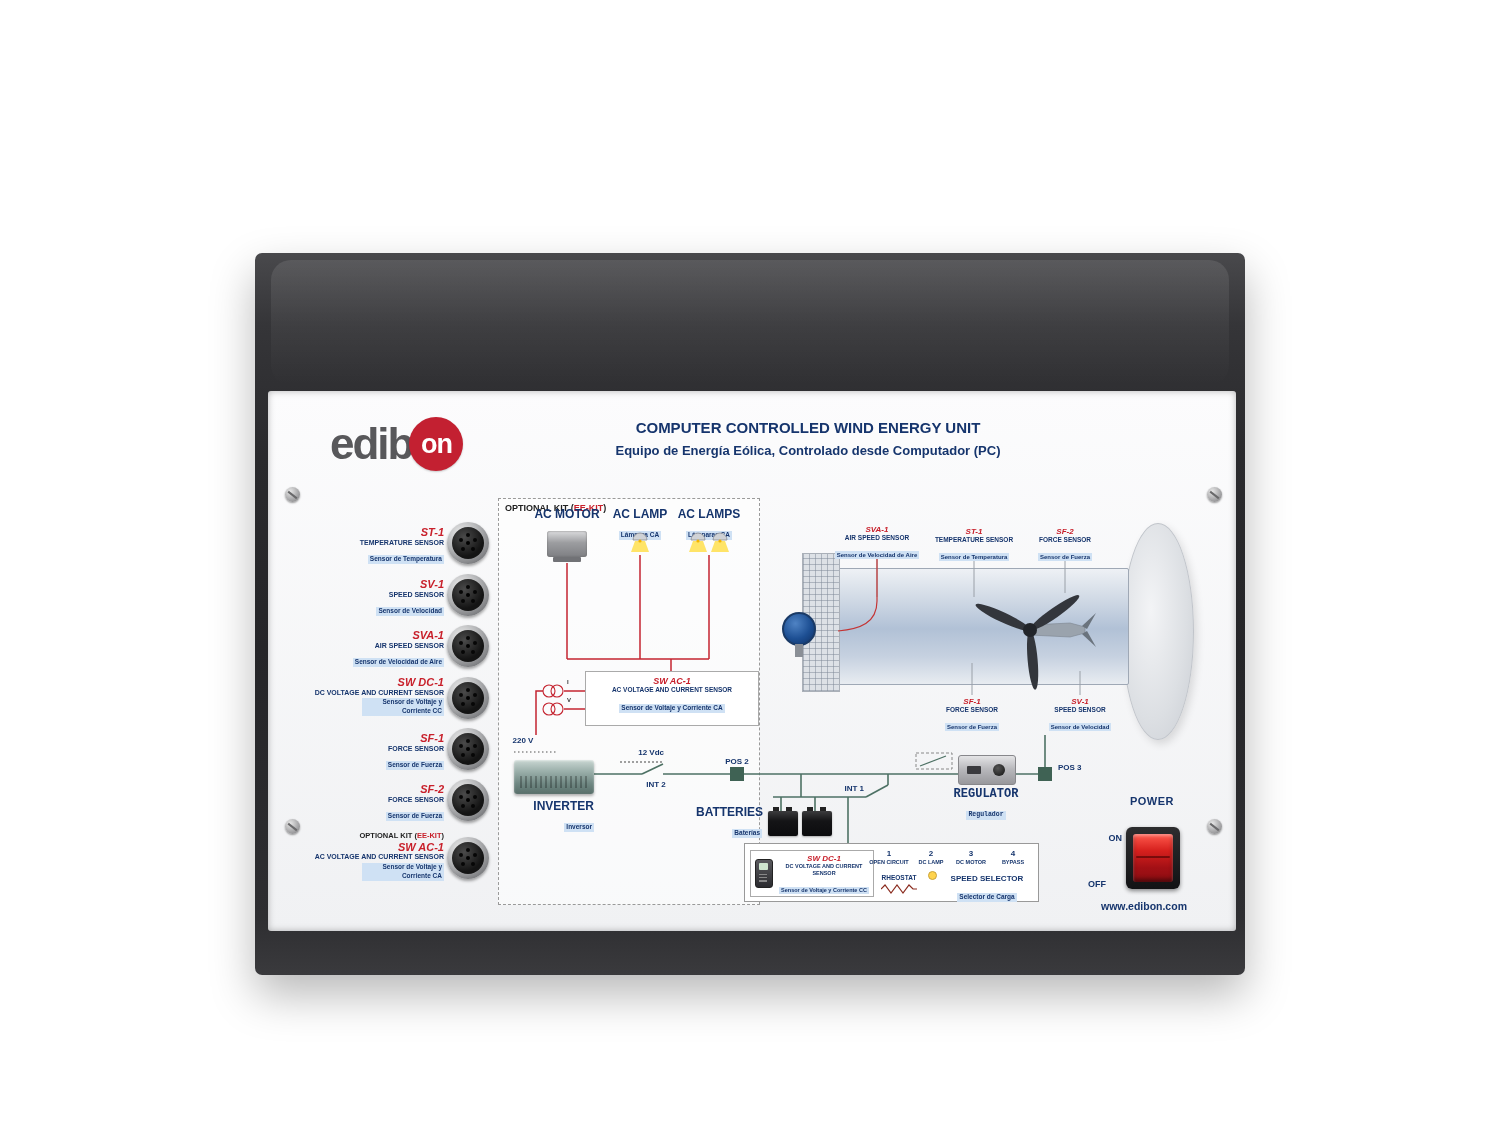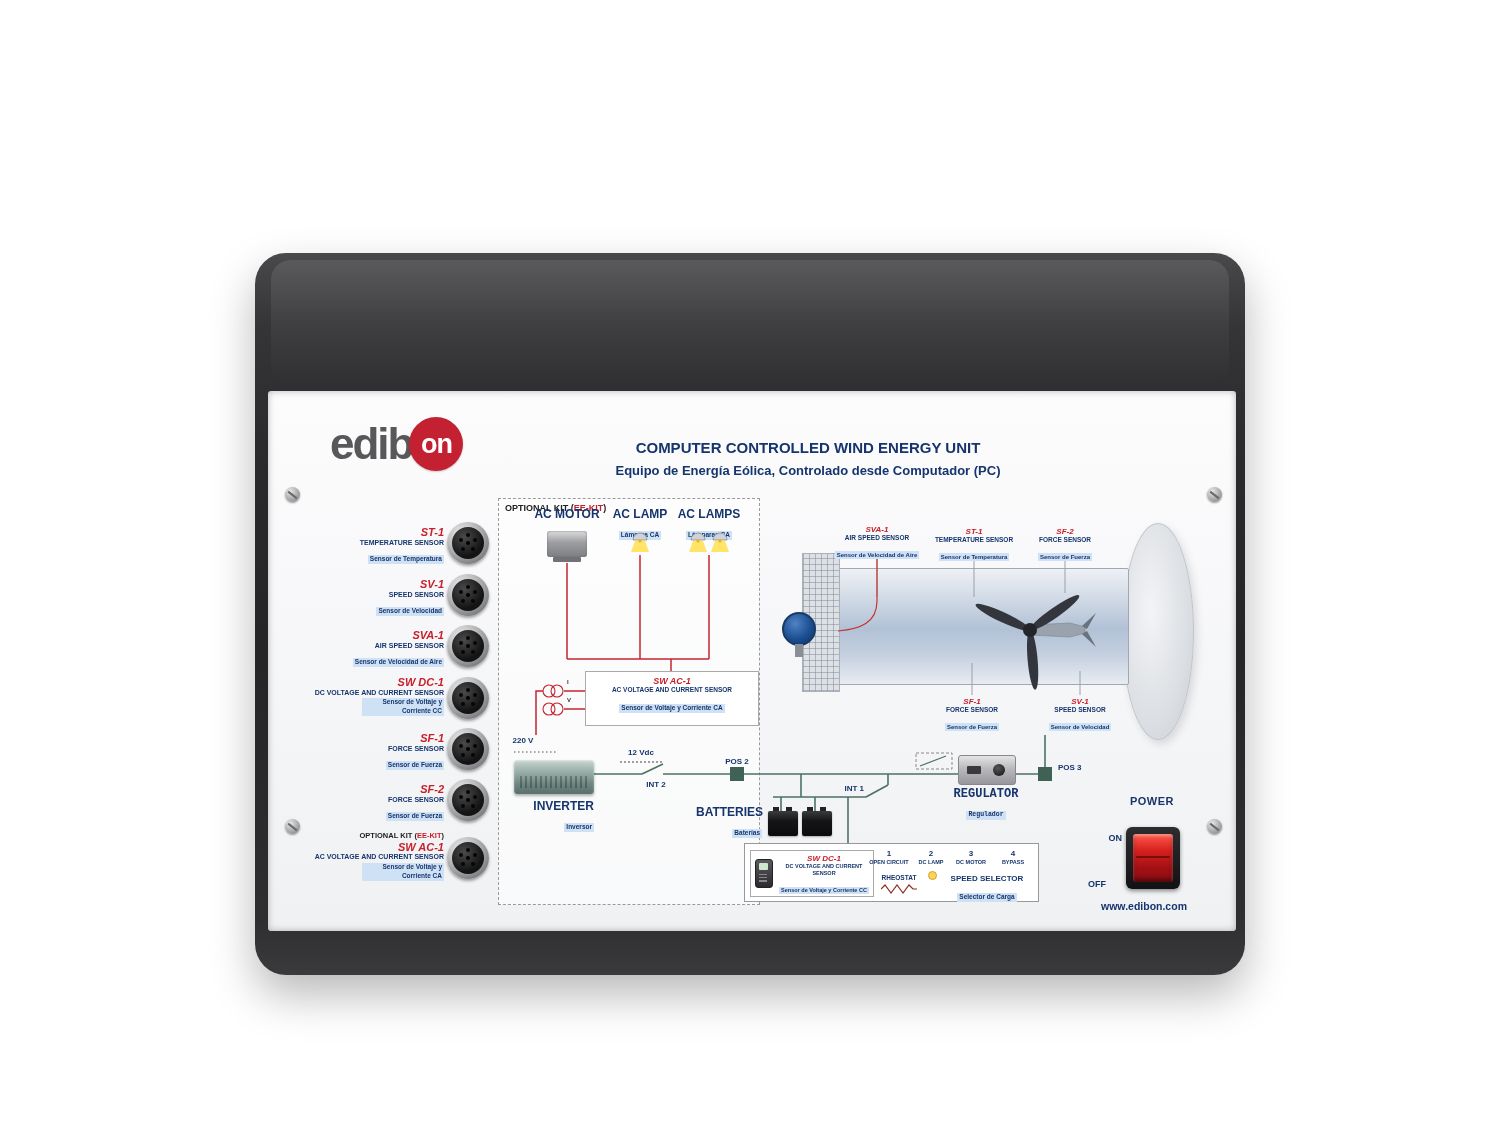--- a/index.html
+++ b/index.html
@@ -1,38 +1,38 @@
 <!DOCTYPE html>
 <html><head>
 <meta charset="utf-8">
 <style>
   html,body{margin:0;padding:0;background:#fff;font-family:"Liberation Sans",sans-serif;}
   #stage{position:relative;width:1500px;height:1125px;background:#fff;overflow:hidden;}
   .abs{position:absolute;}
 
   
-  #box{position:absolute;left:255px;top:253px;width:990px;height:722px;border-radius:31px;
+  #box{position:absolute;left:255px;top:253px;width:990px;height:722px;border-radius:7px;
        background:linear-gradient(180deg,#49494c 0%,#353538 10%,#2a2a2d 28%,#252528 55%,#2e2e31 92%,#3a3a3d 100%);
        box-shadow:0 20px 45px rgba(0,0,0,.28);}
   #box::before{content:'';position:absolute;left:16px;right:16px;top:7px;height:125px;border-radius:20px;
        background:linear-gradient(180deg,rgba(255,255,255,.10),rgba(255,255,255,0));}
   #panel{position:absolute;left:13px;top:138px;width:968px;height:540px;border-radius:3px;
        background:linear-gradient(180deg,#fcfcfd,#f0f1f3);box-shadow:inset 0 0 7px rgba(0,0,0,.28);}
 
   .screw{position:absolute;width:15px;height:15px;border-radius:50%;
        background:radial-gradient(circle at 35% 30%,#e8e8e8,#a9a9ab 55%,#7c7c7e);box-shadow:0 1px 2px rgba(0,0,0,.4);}
   .screw::after{content:'';position:absolute;left:2px;top:6.5px;width:11px;height:2px;background:#69696b;transform:rotate(38deg);}
 
   
   .logo{display:flex;align-items:center;}
   .logo-text{font-size:44px;font-weight:700;color:#58585b;letter-spacing:-2px;}
   .logo-circle{width:54px;height:54px;border-radius:50%;background:#c32031;display:flex;align-items:center;justify-content:center;margin-left:-3px;box-shadow:0 1px 2px rgba(0,0,0,.2);}
   .logo-circle span{color:#fff;font-size:27px;font-weight:700;letter-spacing:-1px;}
   .t-model{font-size:20px;font-weight:700;color:#16356d;letter-spacing:.5px;}
-  .t-en{font-size:15px;font-weight:700;color:#16356d;margin-top:22px;}
+  .t-en{font-size:15px;font-weight:700;color:#16356d;margin-top:2px;}
   .t-es{font-size:13px;font-weight:700;color:#16356d;margin-top:7px;}
 
   
   .lbl-code{color:#c8202b;font-weight:700;font-size:11px;line-height:1.15;font-style:italic;}
   .lbl-en{color:#16356d;font-weight:700;font-size:7px;line-height:1.25;}
   .lbl-es{display:inline-block;background:#cfe1f4;color:#16356d;font-weight:700;font-size:6.5px;line-height:1.35;padding:0 2px;margin-top:1px;}
   .sensor-label{text-align:right;line-height:1.15;}
   .kit-prefix{font-size:7.5px;font-weight:700;color:#222;}
   .red{color:#c8202b;}
   .dev-label{text-align:center;line-height:1.25;}
@@ -316,21 +316,21 @@
     </div>
     <span class="abs" style="left:299px;top:288px;font-size:6px;font-weight:700;color:#333;">I</span>
     <span class="abs" style="left:299px;top:306px;font-size:6px;font-weight:700;color:#333;">V</span>
 
     <div class="abs c-label" style="left:230px;top:345px;width:50px;text-align:center;">220 V</div>
     <div class="inverter-icon" style="left:246px;top:369px;"></div>
     <div class="dev-label abs" style="left:246px;top:408px;width:80px;text-align:right;">
       <div class="dev-en">INVERTER</div>
       <div><span class="lbl-es">Inversor</span></div>
     </div>
-    <div class="abs c-label" style="left:350px;top:357px;width:46px;text-align:center;">12 Vdc</div>
+    <div class="abs c-label" style="left:350px;top:357px;width:46px;text-align:right;">12 Vdc</div>
     <div class="abs c-label" style="left:368px;top:389px;width:40px;text-align:center;">INT 2</div>
 
     <div class="abs c-label" style="left:445px;top:366px;width:48px;text-align:center;">POS 2</div>
     <div class="abs c-label" style="left:790px;top:372px;width:40px;">POS 3</div>
     <div class="abs c-label" style="left:556px;top:393px;width:40px;text-align:right;">INT 1</div>
 
     <div class="battery-icon" style="left:500px;top:420px;"></div>
     <div class="battery-icon" style="left:534px;top:420px;"></div>
     <div class="abs" style="left:428px;top:414px;width:66px;text-align:right;line-height:1.25;">
       <div class="dev-en">BATTERIES</div>

